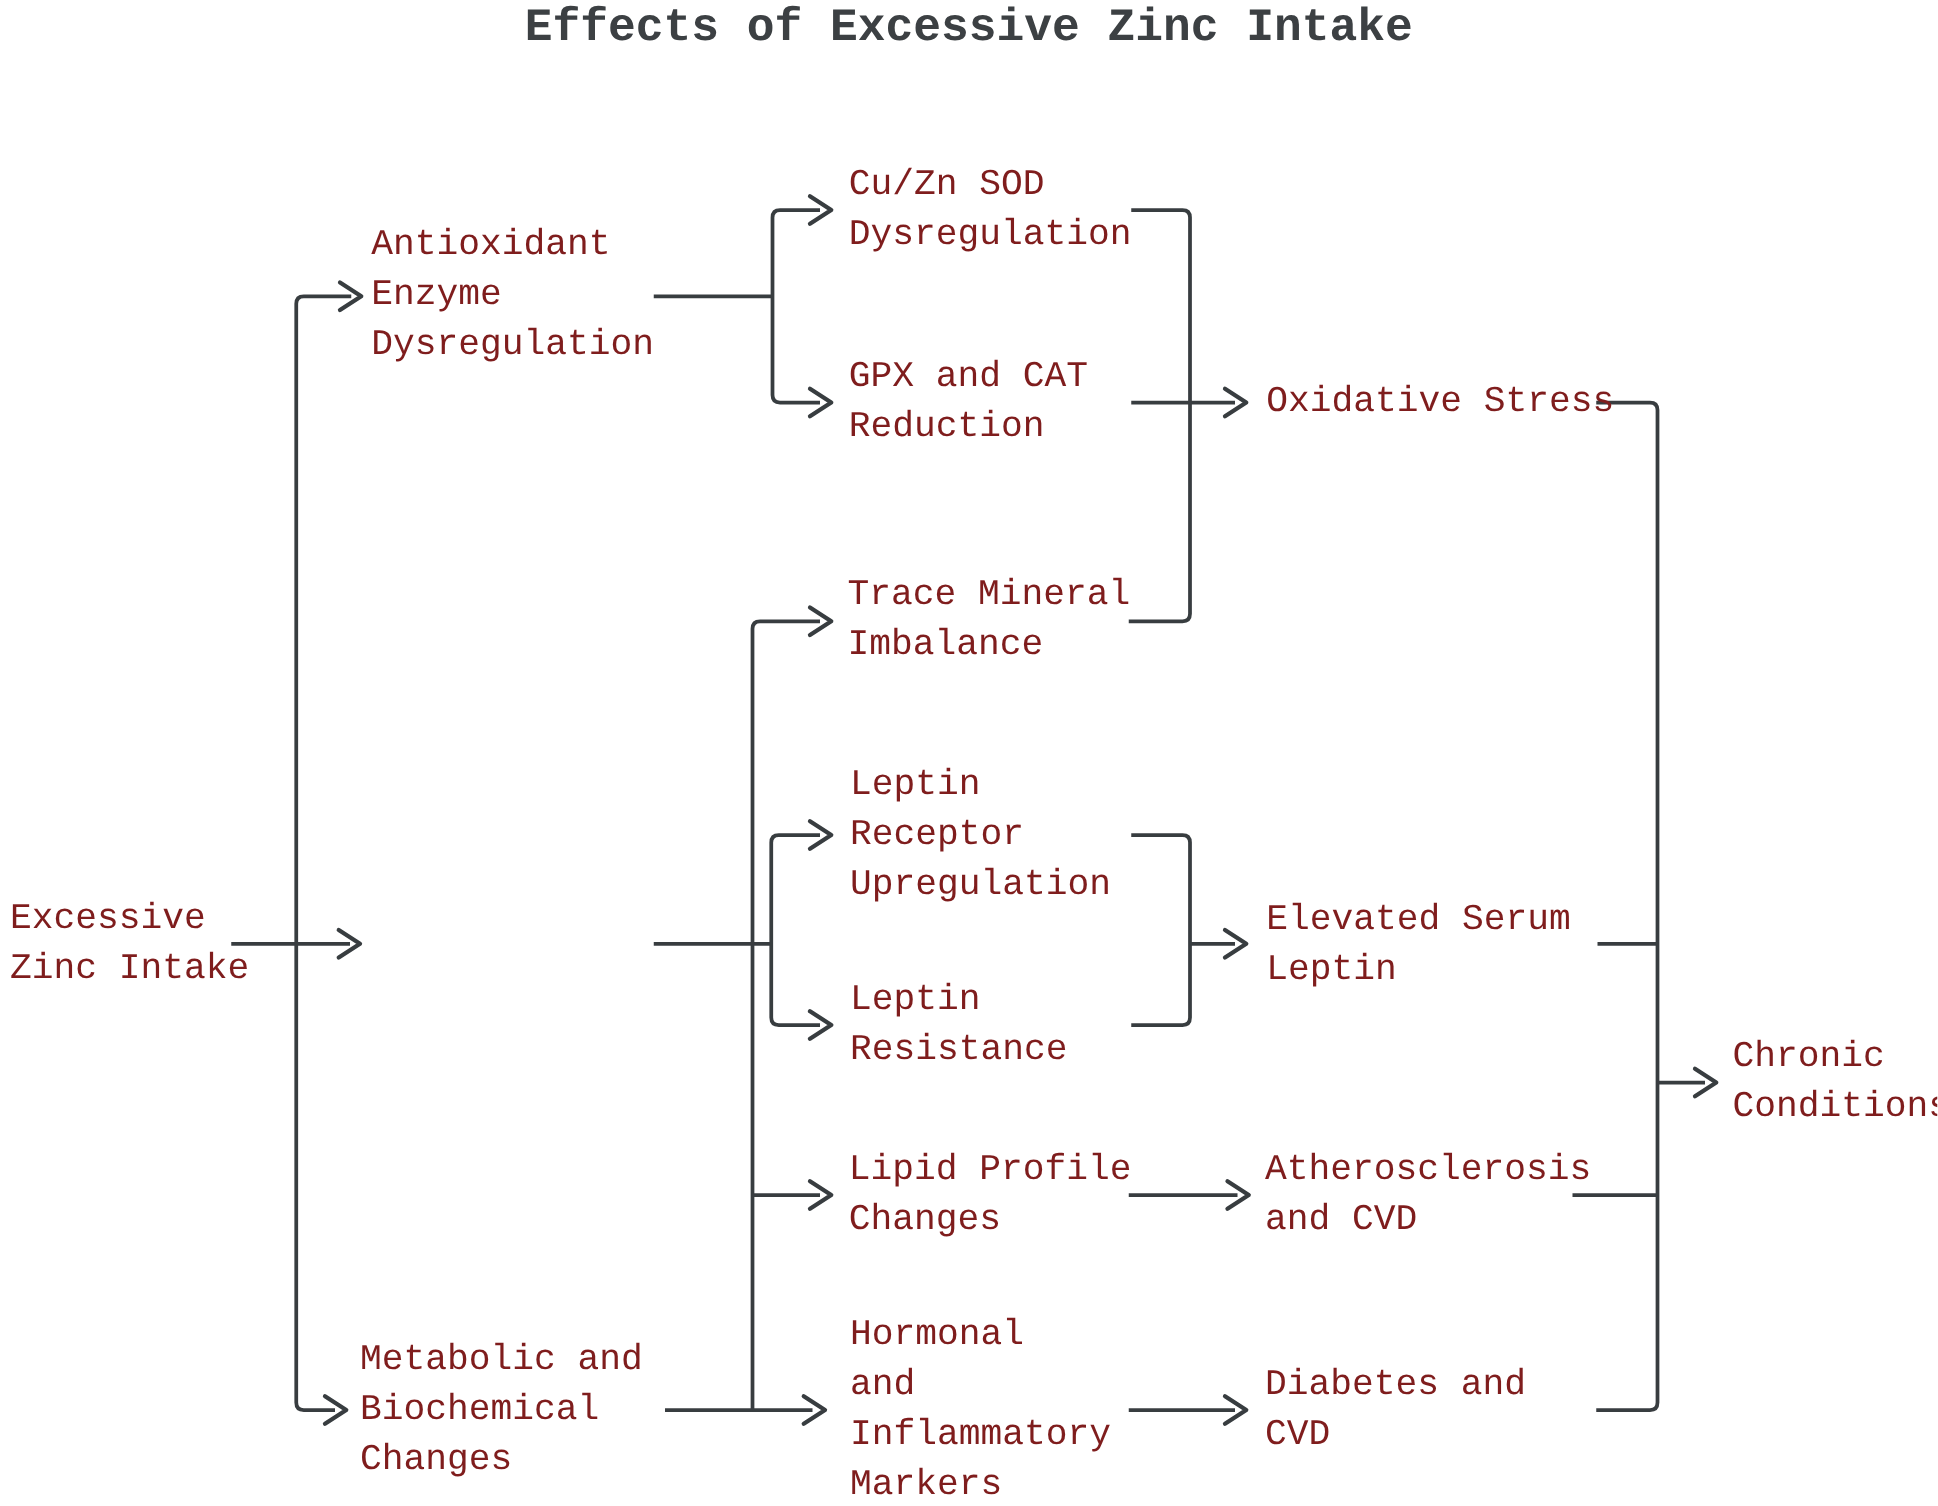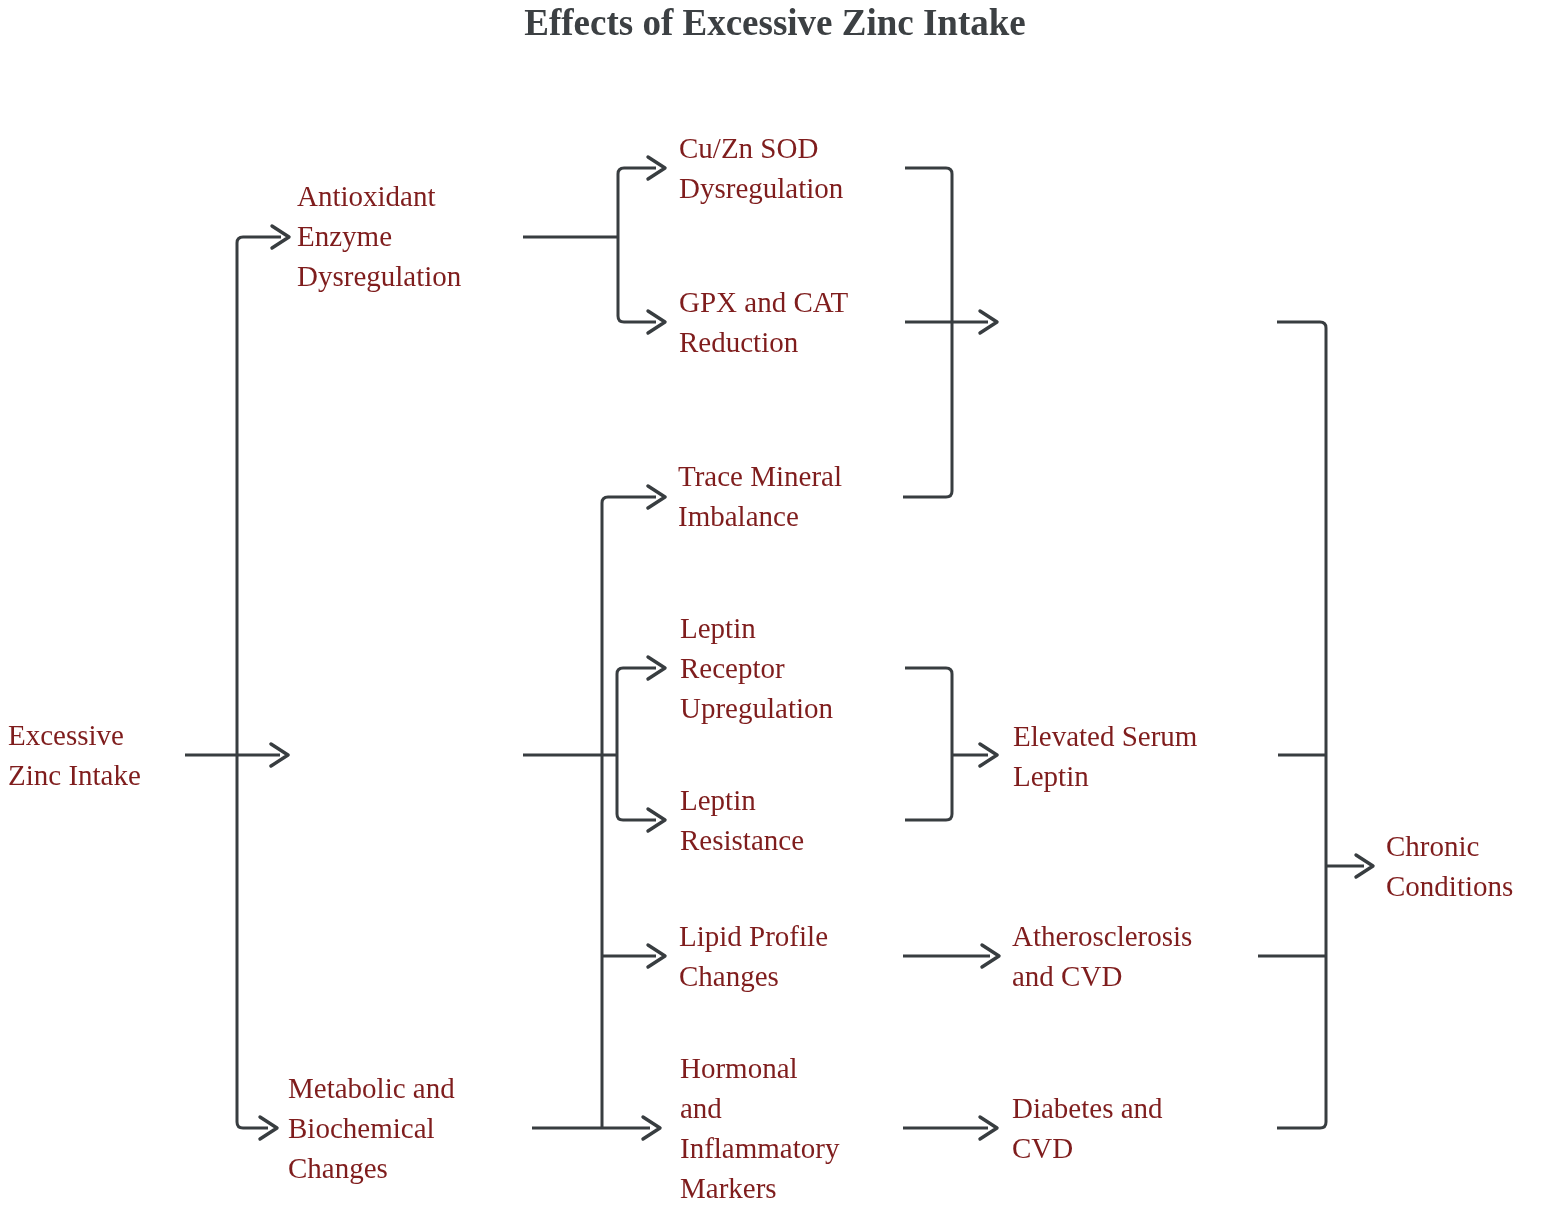--- a/index.html
+++ b/index.html
@@ -1,21 +1,21 @@
 <!DOCTYPE html>
 <html><head>
 <meta charset="utf-8">
 <style>
   html, body { margin: 0; padding: 0; background: #ffffff; }
   .canvas {
     position: relative;
     width: 1550px;
     height: 1205px;
     background: #ffffff;
-    font-family: Liberation Serif, serif;
+    font-family: Liberation Mono, monospace;
     overflow: hidden;
   }
   .title {
     position: absolute;
     top: 2px; left: 0; right: 0;
     text-align: center;
     font-size: 37px;
     line-height: 42px;
     font-weight: 700;
     color: #3c4043;
@@ -131,20 +131,21 @@
 Receptor
 Upregulation</div>
   <div class="node" style="left:680px; top:780px;">Leptin
 Resistance</div>
   <div class="node" style="left:679px; top:916px;">Lipid Profile
 Changes</div>
   <div class="node" style="left:680px; top:1048px;">Hormonal
 and
 Inflammatory
 Markers</div>
+  <div class="node" style="left:1013px;top:302px;">Oxidative Stress</div>
   <div class="node" style="left:1013px;top:716px;">Elevated Serum
 Leptin</div>
   <div class="node" style="left:1012px;top:916px;">Atherosclerosis
 and CVD</div>
   <div class="node" style="left:1012px;top:1088px;">Diabetes and
 CVD</div>
   <div class="node" style="left:1386px;top:826px;">Chronic
 Conditions</div>
 
 </div>

